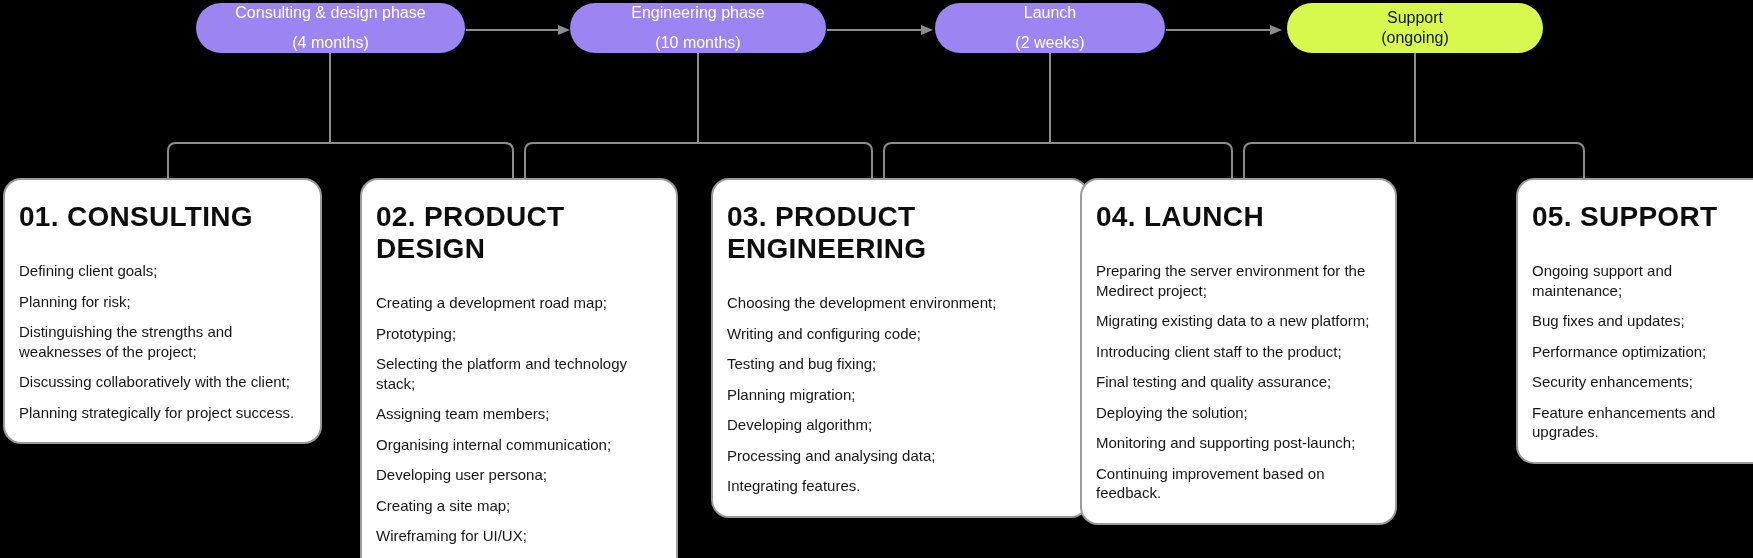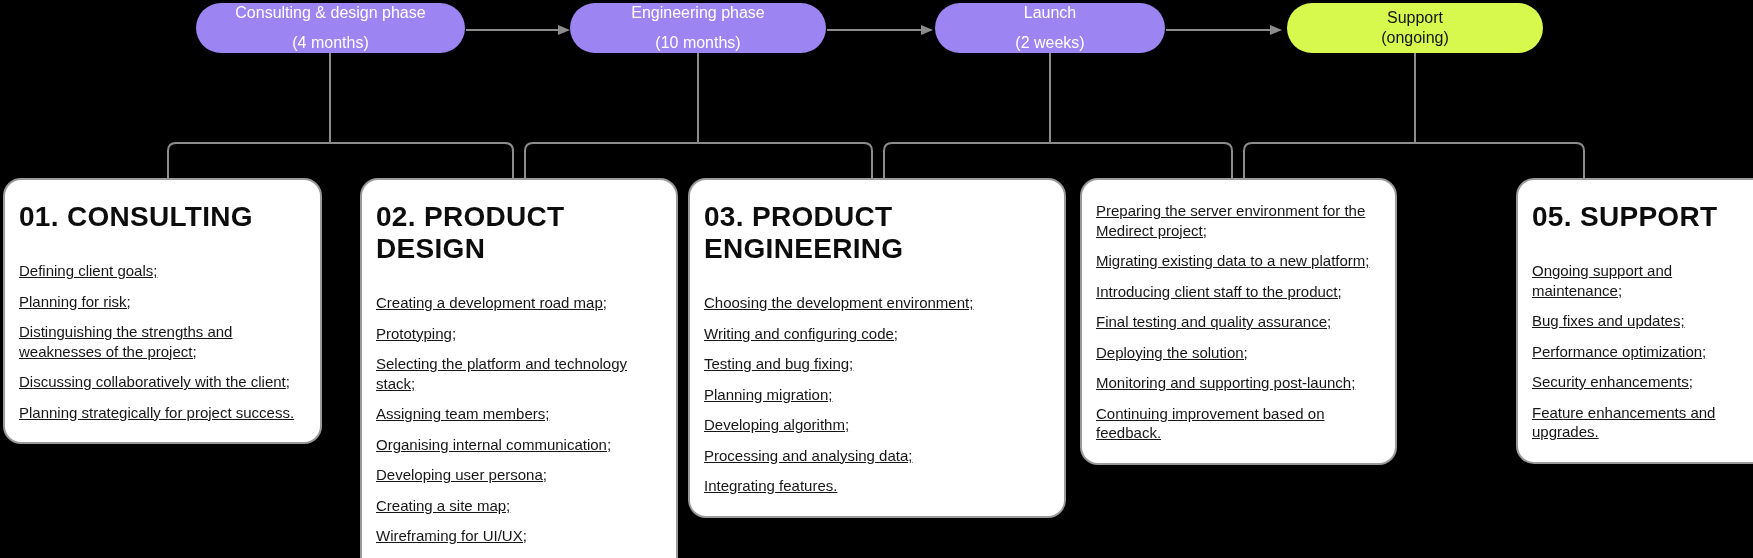--- a/index.html
+++ b/index.html
@@ -39,21 +39,21 @@
     border-radius:18px;
     padding:21px 14px 20px 14px;
     color:var(--card_text);
   }
   .card h2{
     margin:0 0 28px 0;
     font-size:28px;font-weight:600;letter-spacing:.3px;color:#0D0D0D;
   }
   .card .item{
     margin:0 0 11px 0;
-    font-size:15px;line-height:1.3;color:var(--card_text);text-decoration:underline;
+    font-size:15px;line-height:1.3;color:var(--card_text);
   }
   .card .item:last-child{margin-bottom:0;}
 </style>
 </head>
 <body>
 
 <div class="canvas">
 
   <svg class="connectors" viewBox="0 0 1753 558" xmlns="http://www.w3.org/2000/svg" aria-hidden="true">
 
@@ -113,35 +113,36 @@
         <p class="item">Selecting the platform and technology stack;</p>
         <p class="item">Assigning team members;</p>
         <p class="item">Organising internal communication;</p>
         <p class="item">Developing user persona;</p>
         <p class="item">Creating a site map;</p>
         <p class="item">Wireframing for UI/UX;</p>
         <p class="item">Finalising user interface design.</p>
       </div>
   </section>
 
-  <section class="card" style="left:688px;width:378px">
+  <section class="card" style="left:711px;width:378px">
     <h2>03. PRODUCT ENGINEERING</h2>
     <div>
 
     <p class="item">Choosing the development environment;</p>
         <p class="item">Writing and configuring code;</p>
         <p class="item">Testing and bug fixing;</p>
         <p class="item">Planning migration;</p>
         <p class="item">Developing algorithm;</p>
         <p class="item">Processing and analysing data;</p>
         <p class="item">Integrating features.</p>
       </div>
   </section>
 
   <section class="card" style="left:1080px;width:317px">
+    <h2>04. LAUNCH</h2>
     <div>
 
     <p class="item">Preparing the server environment for the Medirect project;</p>
         <p class="item">Migrating existing data to a new platform;</p>
         <p class="item">Introducing client staff to the product;</p>
         <p class="item">Final testing and quality assurance;</p>
         <p class="item">Deploying the solution;</p>
         <p class="item">Monitoring and supporting post-launch;</p>
         <p class="item">Continuing improvement based on feedback.</p>
       </div>

